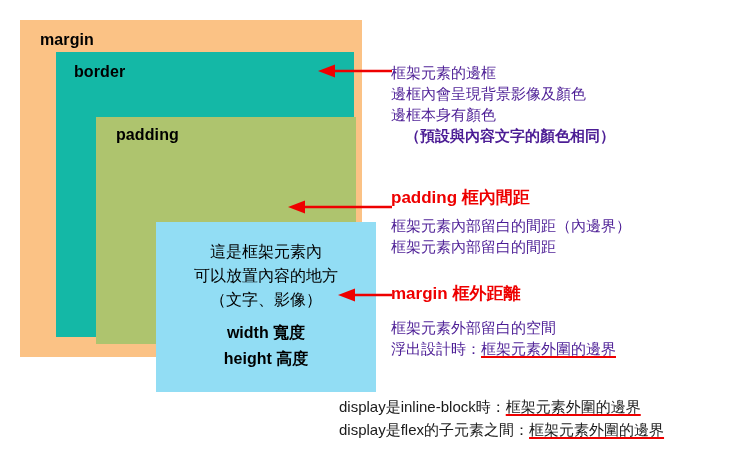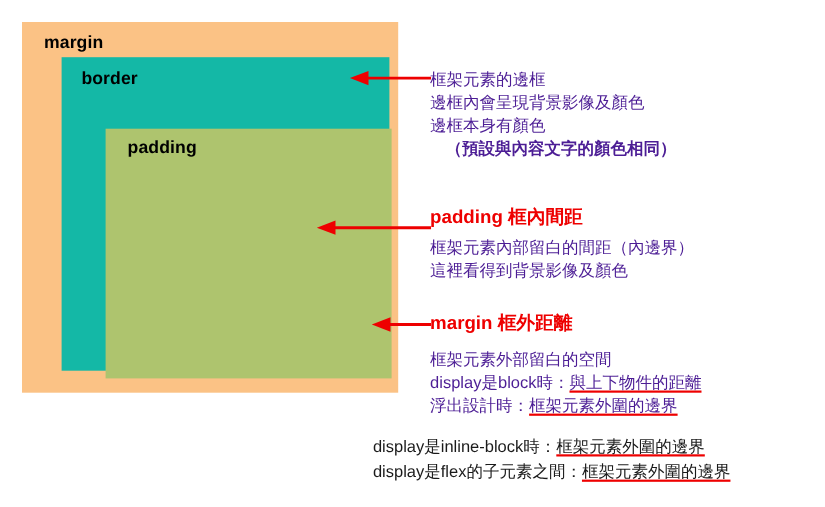--- a/index.html
+++ b/index.html
@@ -181,20 +181,28 @@
 
   <div class="layer" id="margin-layer">
     <div class="layer-label" id="margin-label">margin</div>
 
     <div class="layer" id="border-layer">
       <div class="layer-label" id="border-label">border</div>
 
       <div class="layer" id="padding-layer">
         <div class="layer-label" id="padding-label">padding</div>
 
+        <div class="layer" id="content-layer">
+          <div class="content-line">這是框架元素內</div>
+          <div class="content-line">可以放置內容的地方</div>
+          <div class="content-line">（文字、影像）</div>
+          <div id="content-spacer"></div>
+          <div class="content-line bold">width 寬度</div>
+          <div class="content-line bold">height 高度</div>
+        </div>
 
       </div>
     </div>
   </div>
 </div>
 
 <div class="arrow" id="arrow-border">
   <svg width="74" height="16" viewBox="0 0 74 16" xmlns="http://www.w3.org/2000/svg">
     <line x1="16" y1="8" x2="74" y2="8" stroke="#ee0000" stroke-width="2.6"></line>
     <polygon points="0,8 17,1.5 17,14.5" fill="#ee0000"></polygon>
@@ -223,29 +231,28 @@
       <div>邊框內會呈現背景影像及顏色</div>
       <div>邊框本身有顏色</div>
       <div class="indent">（預設與內容文字的顏色相同）</div>
     </div>
   </div>
 
   <div class="ann-block" id="block-padding">
     <div class="ann-heading">padding 框內間距</div>
     <div class="ann-body">
       <div>框架元素內部留白的間距（內邊界）</div>
-      <div>這裡看得到背景影像及顏色</div>
+      <div>框架元素內部留白的間距</div>
     </div>
   </div>
 
   <div class="ann-block" id="block-margin">
     <div class="ann-heading">margin 框外距離</div>
     <div class="ann-body">
       <div>框架元素外部留白的空間</div>
-      <div><span>display是block時：</span><span class="u-red">與上下物件的距離</span></div>
       <div><span>浮出設計時：</span><span class="u-red">框架元素外圍的邊界</span></div>
     </div>
   </div>
 
 </div>
 
 <div id="bottom-notes">
   <div><span>display是inline-block時：</span><span class="u-red">框架元素外圍的邊界</span></div>
   <div><span>display是flex的子元素之間：</span><span class="u-red">框架元素外圍的邊界</span></div>
 </div>

